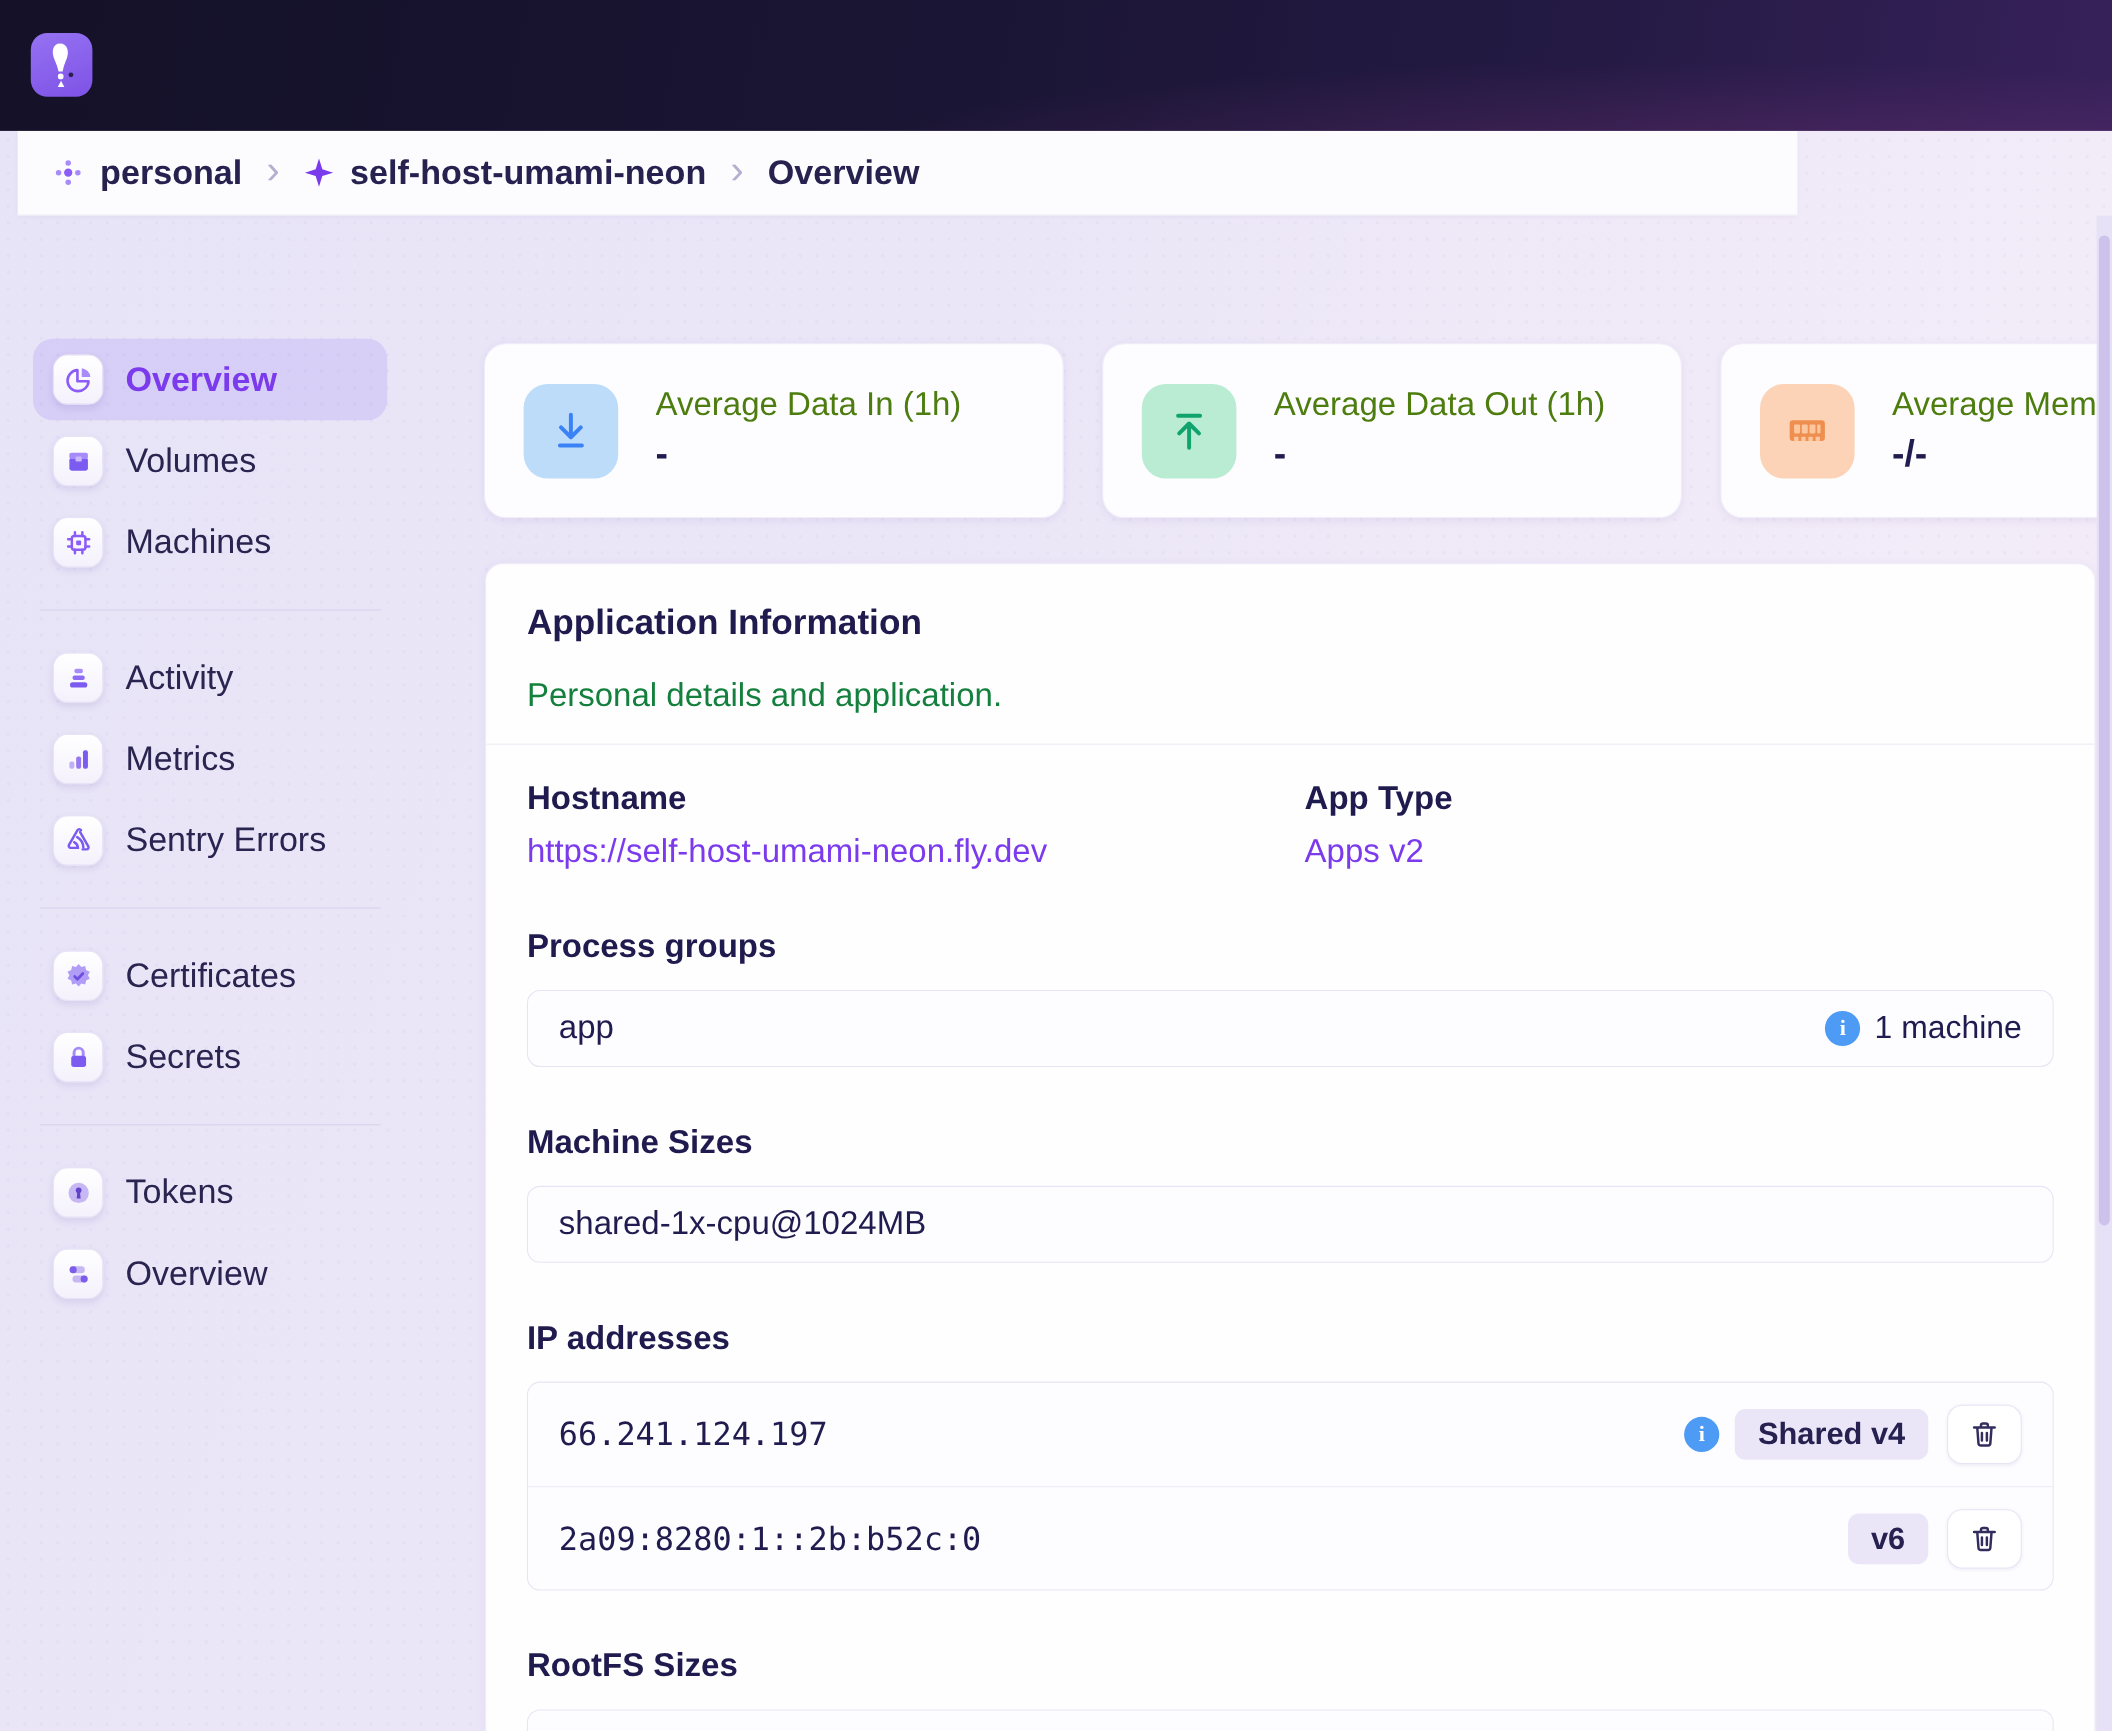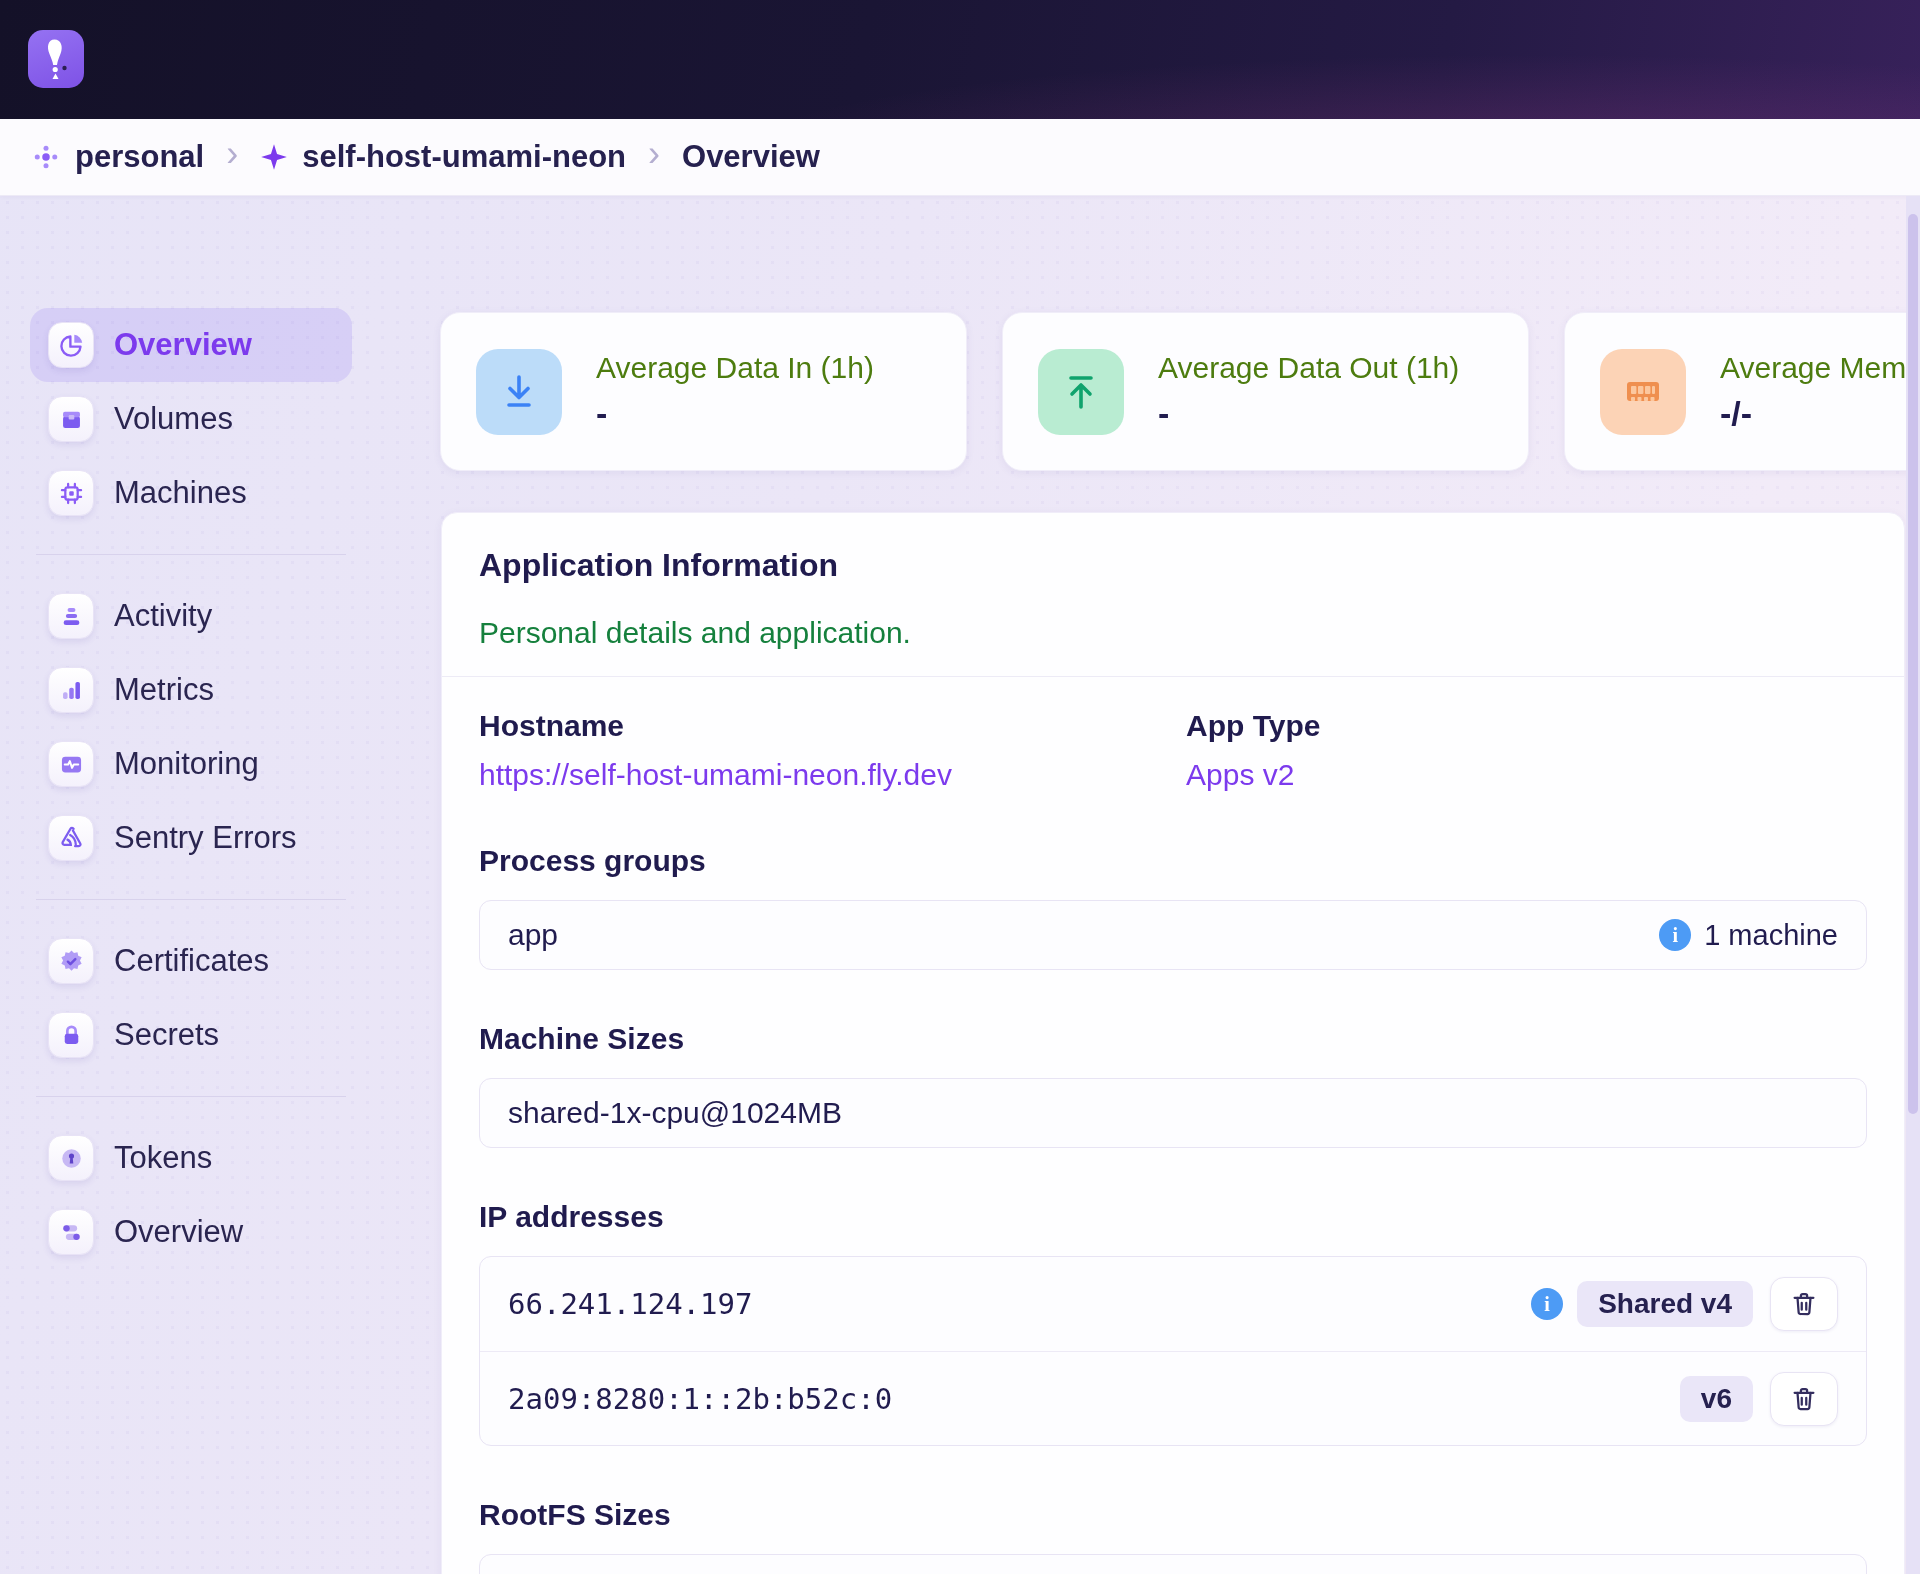--- a/index.html
+++ b/index.html
@@ -14,21 +14,21 @@
   
   .topbar { position:absolute; left:0; top:0; width:1920px; height:119px;
             background:linear-gradient(100deg,#141128 0%,#1a1534 45%,#241a44 75%,#37215a 100%); z-index:5; }
   .topbar::after { content:""; position:absolute; inset:0;
             background:radial-gradient(ellipse 60% 120% at 80% 130%, rgba(193,73,164,.22), transparent 70%); }
   .logo { position:absolute; left:28px; top:30px; width:56px; height:58px; border-radius:15px;
           background:linear-gradient(160deg,#9572f2 0%,#7e52e6 100%); z-index:6;
           display:flex; align-items:center; justify-content:center; cursor:pointer; }
 
   
-  .crumbbar { position:absolute; left:0; top:119px; width:1920px; height:77px; background:#fcfbfe;
+  .crumbbar { position:absolute; left:16px; top:119px; width:1618px; height:77px; background:#fcfbfe;
               border-bottom:1px solid #edeaf6; box-shadow:0 1px 4px rgba(70,50,140,.05);
               display:flex; align-items:center; padding-left:31px; z-index:4; }
   .crumb { display:flex; align-items:center; gap:14px; font-size:31px; font-weight:600; color:#26214f; cursor:pointer; }
   .crumb-sep { font-size:36px; color:#b4aed0; margin:0 22px; font-weight:400; line-height:1; padding-bottom:6px; }
 
   
   .sidebar { position:absolute; left:30px; top:308px; width:322px; z-index:2; }
   .nav-item { display:flex; align-items:center; height:74px; padding-left:18px; gap:20px;
               border-radius:18px; cursor:pointer; }
   .nav-item.active { background:rgba(124,92,240,.16); }
@@ -179,29 +179,20 @@
       <span class="icon-tile">
         <svg width="27" height="27" viewBox="0 0 24 24">
           <rect x="4.5" y="13.5" width="4" height="6" rx="1.6" fill="#c0aef6"></rect>
           <rect x="10" y="9.5" width="4" height="10" rx="1.6" fill="#9678f3"></rect>
           <rect x="15.5" y="4.5" width="4" height="15" rx="1.6" fill="#7c5cf0"></rect>
         </svg>
       </span>
       <span class="nav-label">Metrics</span>
     </div>
 
-    <div class="nav-item">
-      <span class="icon-tile">
-        <svg width="27" height="27" viewBox="0 0 24 24">
-          <rect x="3.5" y="5" width="17" height="14" rx="3" fill="#9678f3"></rect>
-          <polyline points="6,12 9,12 10.5,9 12.5,15 14,12 18,12" fill="none" stroke="#ffffff" stroke-width="1.8" stroke-linecap="round" stroke-linejoin="round"></polyline>
-        </svg>
-      </span>
-      <span class="nav-label">Monitoring</span>
-    </div>
 
     <div class="nav-item">
       <span class="icon-tile">
         <svg width="27" height="27" viewBox="0 0 24 24" fill="none" stroke="#7c5cf0" stroke-width="2" stroke-linecap="round">
           <path d="M13.2 4.8 L19.8 16.4 a1.6 1.6 0 0 1 -1.4 2.4 h-3.2"></path>
           <path d="M10.8 8.9 a10 10 0 0 1 5 8.4"></path>
           <path d="M8.4 13 a5.4 5.4 0 0 1 3 4.6 H5.6 a1.6 1.6 0 0 1 -1.4 -2.4 l6.9 -11.9 a1.6 1.6 0 0 1 2.8 0"></path>
         </svg>
       </span>
       <span class="nav-label">Sentry Errors</span>

